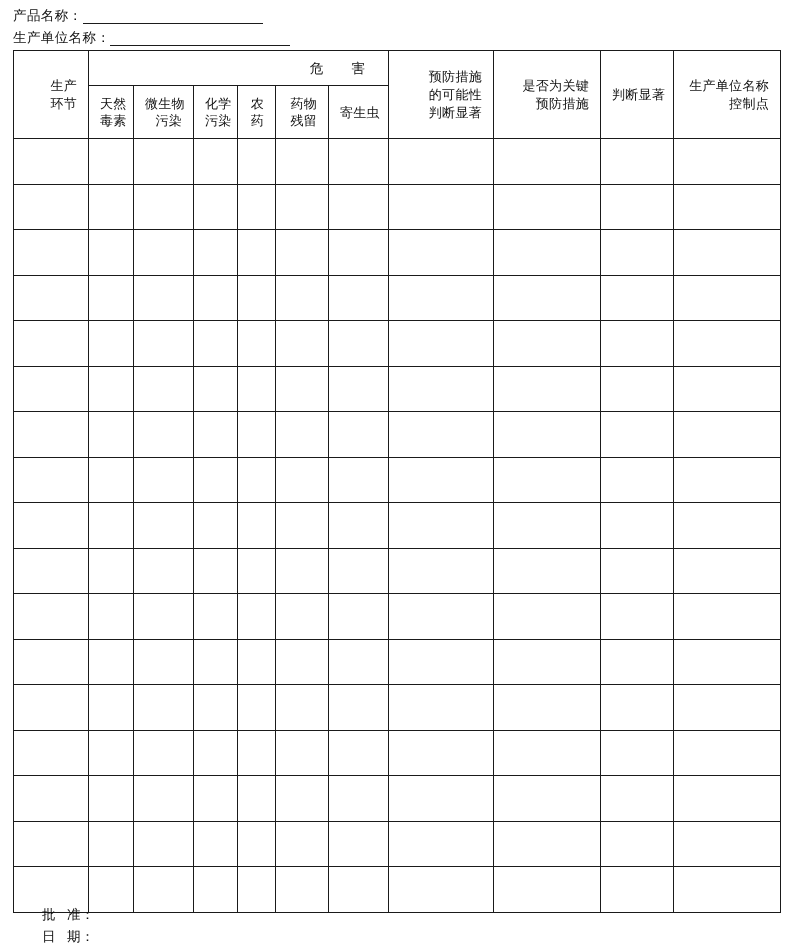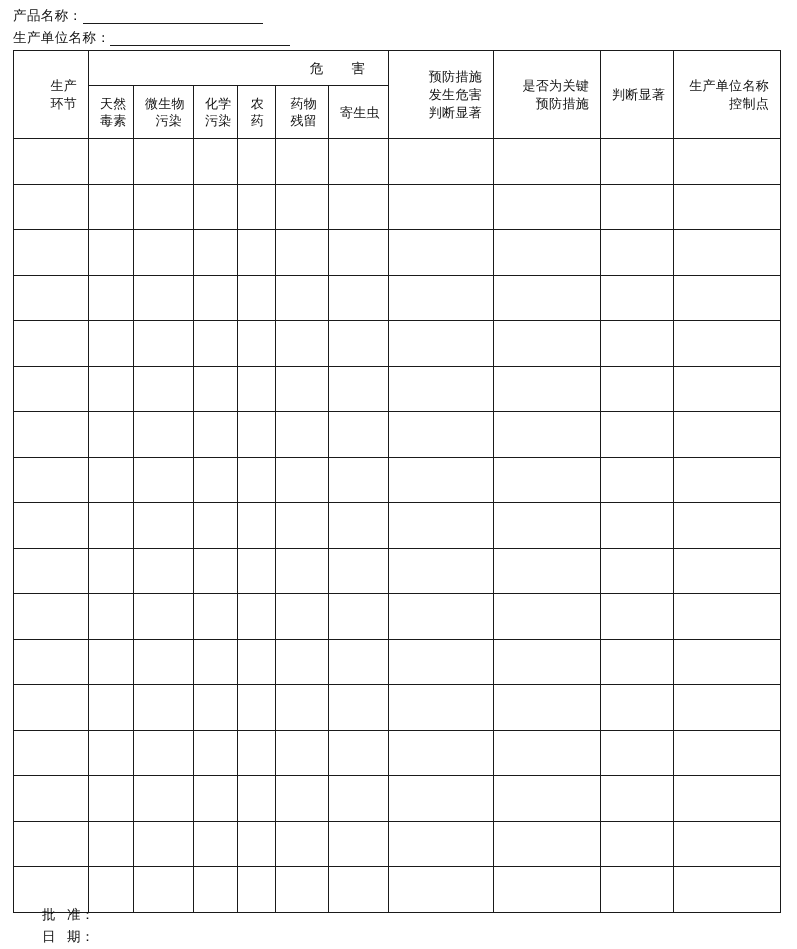--- a/index.html
+++ b/index.html
@@ -147,21 +147,21 @@
     </colgroup>
     <thead>
       <tr>
         <th class="hdr-stage" rowspan="2">
           <span class="hdr-line">生产</span>
           <span class="hdr-line">环节</span>
         </th>
         <th class="hdr-hazard-group" colspan="6">危  害</th>
         <th class="hdr-tall" rowspan="2">
           <span class="hdr-line">预防措施</span>
-          <span class="hdr-line">发生危害</span>
+          <span class="hdr-line">的可能性</span>
           <span class="hdr-line">判断显著</span>
         </th>
         <th class="hdr-tall" rowspan="2">
           <span class="hdr-line">是否为关键</span>
           <span class="hdr-line">预防措施</span>
         </th>
         <th class="hdr-tall" rowspan="2">
           <span class="hdr-line">判断显著</span>
         </th>
         <th class="hdr-tall" rowspan="2">

